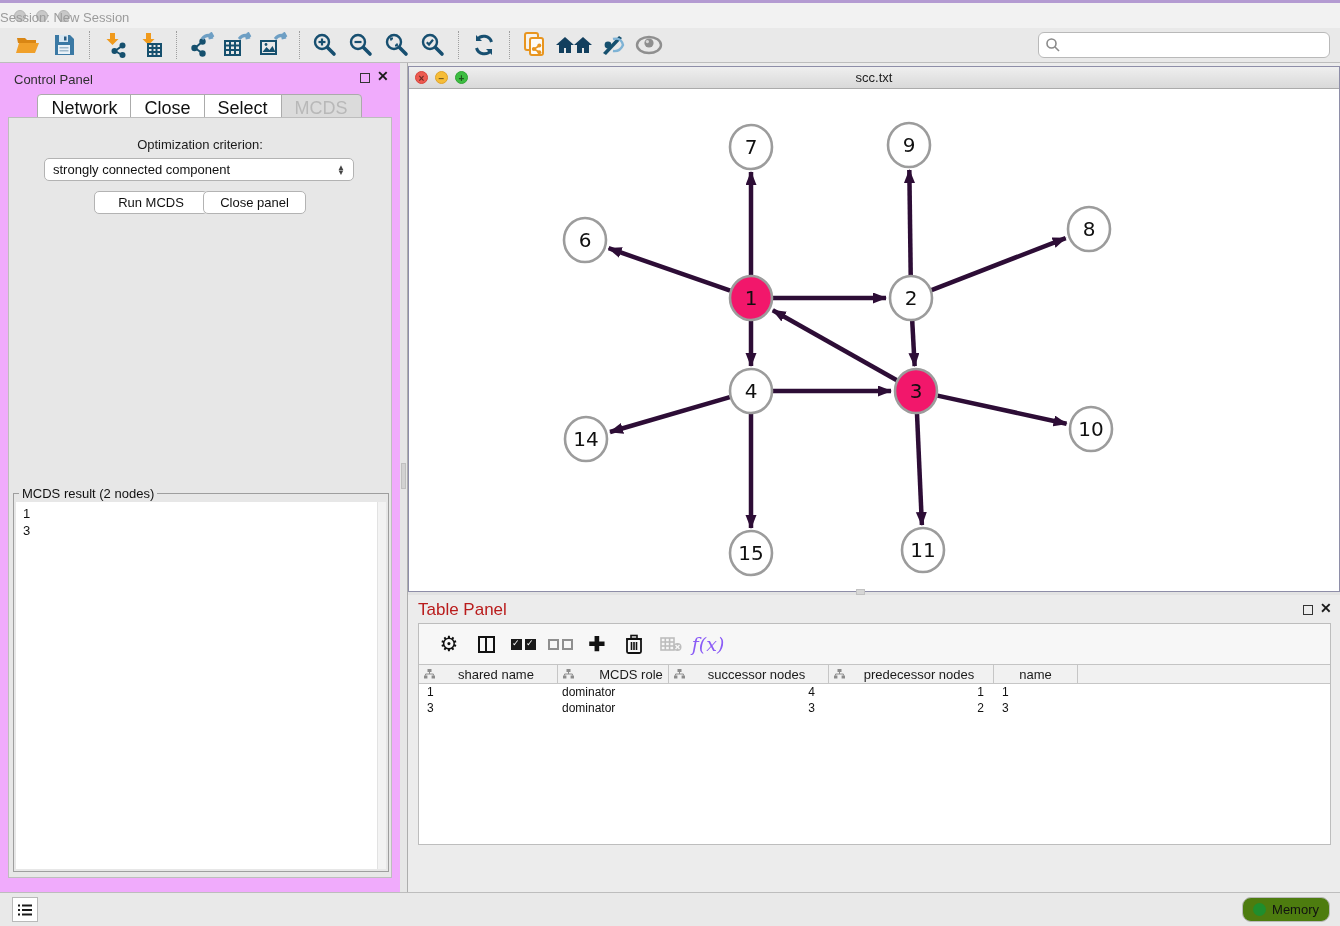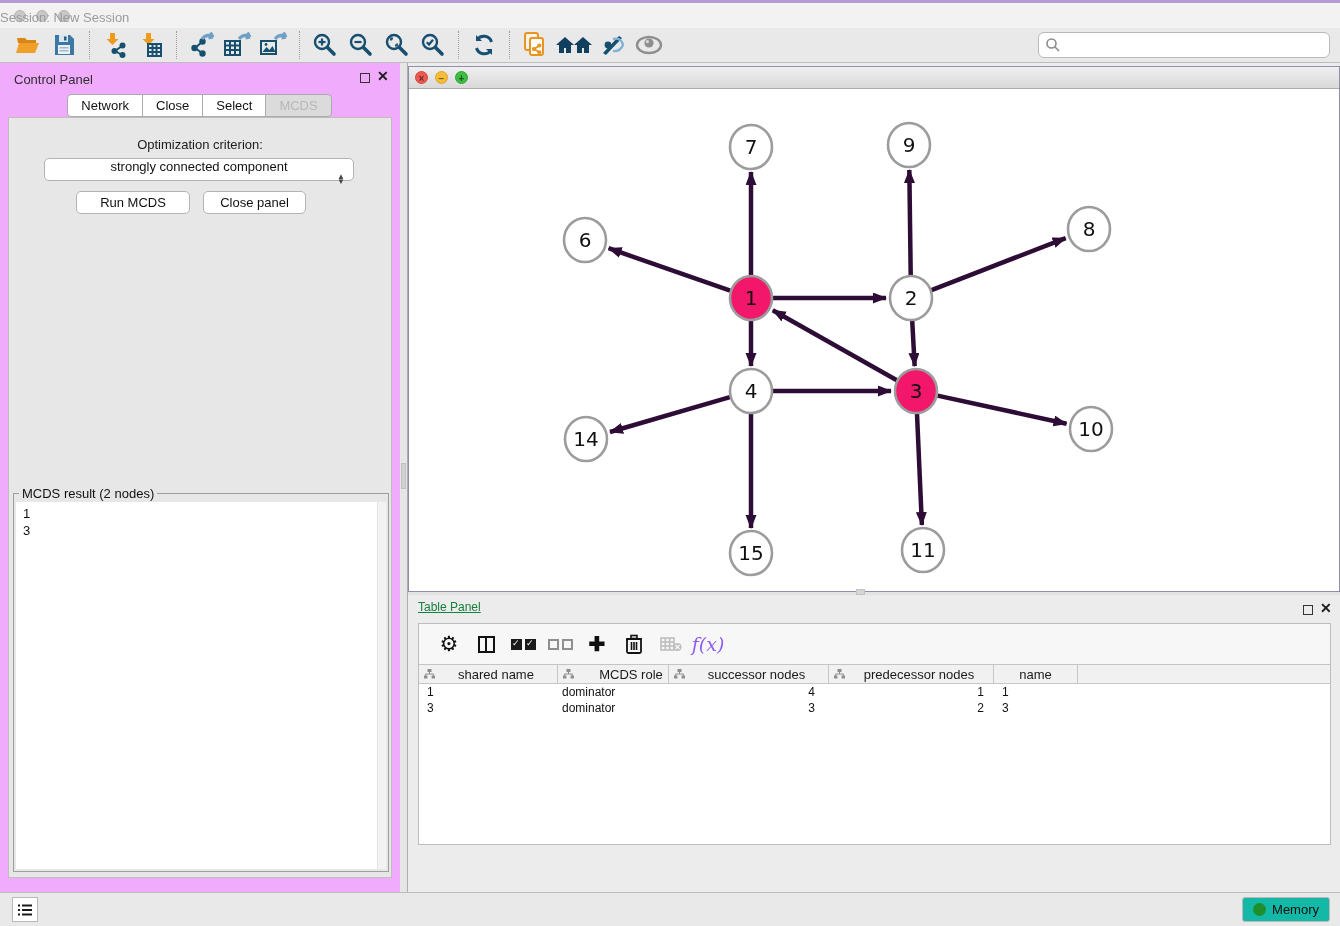--- a/index.html
+++ b/index.html
@@ -18,30 +18,30 @@
   .tsep { width:1px; height:28px; border-left:1px dotted #9E9E9E; margin:0 7px; }
   #search-wrap { margin-left:auto; width:292px; height:26px; background:#FFFFFF; border:1px solid #B9B9B9; border-radius:6px; display:flex; align-items:center; padding-left:6px; }
   #search-input { border:none; outline:none; flex:1; font-size:13px; height:20px; background:transparent; }
 
   
   #control-panel { position:absolute; left:0; top:63px; width:400px; height:829px; background:#f0abfc; }
   #cp-header { position:absolute; left:14px; top:9px; font-size:13px; color:#2E2E2E; }
   .panel-float { position:absolute; top:10px; width:10px; height:10px; border:1.5px solid #333; }
   .panel-close { position:absolute; top:5px; font-size:14px; font-weight:bold; color:#1A1A1A; }
   #cp-tabs { position:absolute; left:0; right:0; top:31px; display:flex; justify-content:center; }
-  .seg-tab { background:#FFFFFF; border:1px solid #ABABAB; margin-left:-1px; padding:3px 13px; font-size:13px; color:#111; }
+  .seg-tab { background:#FFFFFF; border:1px solid #ABABAB; margin-left:-1px; padding:3px 13px; font-size:18px; color:#111; }
   .seg-tab.first { border-radius:4px 0 0 4px; }
   .seg-tab.last { border-radius:0 4px 4px 0; }
   .seg-tab.sel-gray { background:#DBDBDB; color:#B8B8B8; }
   #cp-body { position:absolute; left:8px; top:54px; width:384px; height:761px; background:#E7E7E7; border:1px solid #BDBDBD; }
   #opt-label { position:absolute; left:0; right:0; top:74px; text-align:center; font-size:13px; color:#1B1B1B; }
-  #criterion-select { position:absolute; left:44px; top:95px; width:310px; height:23px; background:#FFFFFF; border:1px solid #B3B3B3; border-radius:5px; display:flex; align-items:center; padding:0 8px; font-size:13px; color:#111;flex-direction:column; }
+  #criterion-select { position:absolute; left:44px; top:95px; width:310px; height:23px; background:#FFFFFF; border:1px solid #B3B3B3; border-radius:5px; display:flex; align-items:center; padding:0 8px; font-size:13px; color:#111; }
   #criterion-arrows { margin-left:auto; display:flex; flex-direction:column; line-height:5px; font-size:8px; color:#444; }
   .cp-btn { position:absolute; top:128px; height:23px; background:#FFFFFF; border:1px solid #B3B3B3; border-radius:5px; font-size:13px; color:#111; font-family:"Liberation Sans",sans-serif; }
-  #run-btn { left:76px; width:114px; }
+  #run-btn { left:94px; width:114px; }
   #closepanel-btn { left:203px; width:103px; }
   #mcds-fieldset { position:absolute; left:13px; top:430px; width:376px; height:379px; border:1px solid #9E9E9E; }
   #mcds-legend { position:absolute; left:5px; top:-8px; background:#E7E7E7; padding:0 3px; font-size:13px; color:#111; }
   #mcds-result { position:absolute; left:2px; top:8px; right:2px; bottom:2px; background:#FFFFFF; font-size:13px; color:#111; padding:3px 0 0 7px; white-space:pre; line-height:17px; overflow:hidden; }
   #mcds-scroll { position:absolute; top:8px; right:2px; width:9px; bottom:2px; background:#F3F3F3; border-left:1px solid #E2E2E2; }
 
   
   #divider-v { position:absolute; left:400px; top:63px; width:8px; height:829px; background:#E6E6E6; border-right:1px solid #ADADAD; }
   #divider-v-handle { position:absolute; left:1px; top:400px; width:5px; height:26px; background:#D2D2D2; border:1px solid #C0C0C0; }
 
@@ -54,21 +54,21 @@
   #net-dot-max   { left:46px; background:#3DBD41; border:1px solid #2FA434; }
   #net-title { position:absolute; left:0; right:0; top:3px; text-align:center; font-size:13px; color:#1C1C1C; }
   #graph-svg { position:absolute; left:0; top:22px; }
 
   
   #splitter-h { position:absolute; left:408px; top:592px; width:932px; height:3px; background:#E3E3E3; }
   #splitter-h-handle { position:absolute; left:448px; top:-3px; width:9px; height:6px; background:#D6D6D6; border:1px solid #C2C2C2; }
 
   
   #table-panel { position:absolute; left:408px; top:595px; width:932px; height:297px; background:#ECECEC; }
-  #tp-header { position:absolute; left:10px; top:5px; font-size:12px; color:#15803d;text-decoration:underline; }
+  #tp-header { position:absolute; left:10px; top:5px; font-size:17px; color:#b91c1c; }
   #tp-box { position:absolute; left:10px; top:28px; width:913px; height:222px; background:#FFFFFF; border:1px solid #BDBDBD; }
   #tp-toolbar { position:absolute; left:0; top:0; right:0; height:40px; background:#F7F7F7; display:flex; align-items:center; padding-left:16px; }
   .tp-icon { width:28px; height:28px; margin-right:9px; display:flex; align-items:center; justify-content:center; }
   .tp-gear { font-size:21px; color:#111; line-height:28px; }
   .tp-col { width:17px; height:17px; border:2.5px solid #111; position:relative; }
   .tp-col::after { content:""; position:absolute; left:5px; top:0; bottom:0; width:2.5px; background:#111; }
   .cb { display:inline-block; width:11px; height:11px; margin:0 1.5px; }
   .cb.on { background:#1A1A1A; position:relative; }
   .cb.on::after { content:"✓"; color:#FFF; font-size:9px; position:absolute; left:1.5px; top:-0.5px; }
   .cb.off { border:2px solid #8F8F8F; background:#F7F7F7; }
@@ -79,21 +79,21 @@
   .th { display:flex; align-items:center; border-right:1px solid #C6C6C6; font-size:13px; color:#1A1A1A; position:relative; }
   .th .th-label { flex:1; text-align:center; }
   .tree-icon { margin-left:5px; flex:0 0 auto; }
   .tr { display:flex; height:16px; }
   .td { font-size:12px; color:#111; line-height:16px; white-space:nowrap; overflow:hidden; }
   #tp-tabs { position:absolute; left:0; right:0; top:260px; display:flex; justify-content:center; }
 
   
   #status-bar { position:absolute; left:0; top:892px; width:1340px; height:34px; background:#E9E9E9; border-top:1px solid #BDBDBD; }
   #list-btn { position:absolute; left:12px; top:4px; width:26px; height:25px; background:#FFFFFF; border:1px solid #B9B9B9; display:flex; align-items:center; justify-content:center; }
-  #memory-btn { position:absolute; right:10px; top:4px; height:25px; background:#14b8a6; border:1px solid #B9B9B9; border-radius:3px; display:flex; align-items:center; padding:0 10px; font-size:13px; color:#111;justify-content:center; }
+  #memory-btn { position:absolute; right:10px; top:4px; height:25px; background:#4d7c0f; border:1px solid #B9B9B9; border-radius:9px; display:flex; align-items:center; padding:0 10px; font-size:13px; color:#111;justify-content:center; }
   #memory-dot { width:13px; height:13px; border-radius:50%; background:#1F8E2D; margin-right:6px; }
 </style>
 </head>
 <body>
 
 <div id="top-accent"></div>
 
 <div id="titlebar">
   <span class="tl-dot" style="left:14px"></span>
   <span class="tl-dot" style="left:36px"></span>
@@ -296,20 +296,21 @@
 
 <div id="divider-v">
   <div id="divider-v-handle"></div>
 </div>
 
 <div id="network-window">
   <div id="net-titlebar">
     <span class="net-dot" id="net-dot-close">×</span>
     <span class="net-dot" id="net-dot-min">−</span>
     <span class="net-dot" id="net-dot-max">+</span>
+    <div id="net-title">scc.txt</div>
   </div>
   <svg id="graph-svg" width="930" height="502">
       <defs>
         <marker id="arrow" markerWidth="15" markerHeight="12" refX="13" refY="5.5" orient="auto" markerUnits="userSpaceOnUse">
           <path d="M0,0 L14,5.5 L0,11 Z" fill="#2D0D36"></path>
         </marker>
       </defs>
       <line x1="342" y1="187" x2="342" y2="83" stroke="#2D0D36" stroke-width="4.5" marker-end="url(#arrow)"></line>
       <line x1="321.23121807335133" y1="201.7434376400866" x2="199.60088855300984" y2="159.24609359081066" stroke="#2D0D36" stroke-width="4.5" marker-end="url(#arrow)"></line>
       <line x1="364" y1="209" x2="477" y2="209" stroke="#2D0D36" stroke-width="4.5" marker-end="url(#arrow)"></line>

